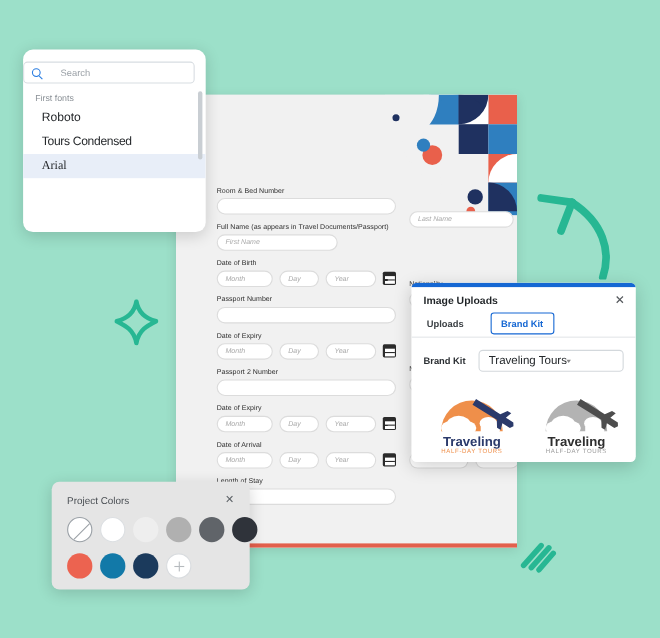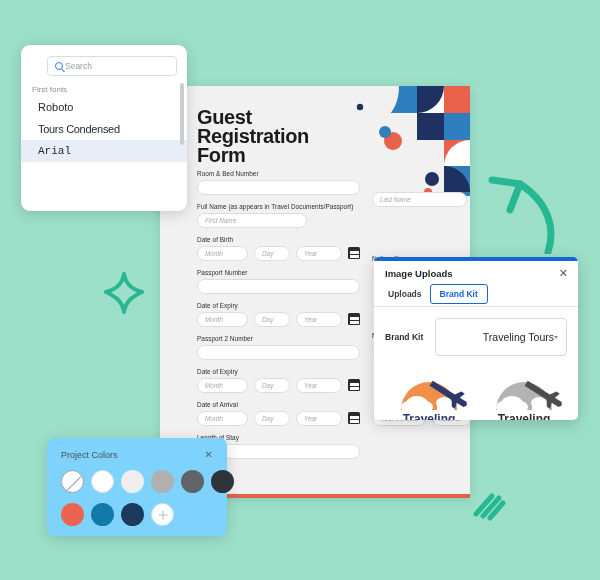--- a/index.html
+++ b/index.html
@@ -132,27 +132,27 @@
     left: 21px;
     top: 45px;
     width: 166px;
     height: 166px;
     background: #fff;
     border-radius: 9px;
     box-shadow: 0 3px 14px rgba(0,0,0,0.16);
     overflow: hidden;
   }
   .search-box {
-    margin: 11px 10px 0 26px;
+    margin: 11px 10px 0 0;
     height: 20px;
     border: 1px solid #d8dde2;
     border-radius: 4px;
     display: flex;
     align-items: center;
-    gap: 2px;
+    gap: 18px;
     padding: 0 7px;
   }
   .search-ph { font-size: 8.5px; color: #9aa0a6; }
   .mag {
     width: 8px; height: 8px;
     border: 1.3px solid #2a7de1;
     border-radius: 50%;
     position: relative;
     flex: 0 0 auto;
   }
@@ -171,21 +171,21 @@
   }
   .fp-item {
     font-size: 11px;
     color: #26292c;
     padding: 5px 28px 5px 17px;
   }
   .fp-item.sel { background: #e8eef8; }
   .fp-item.roboto { font-family: "Liberation Sans", sans-serif; }
   .fp-item.cond { font-family: "Liberation Sans Narrow", "Liberation Sans", sans-serif; letter-spacing: -0.3px; }
   .fp-item.poppins { font-family: "DejaVu Sans", sans-serif; font-size: 10.5px; }
-  .fp-item.arial { font-family: Liberation Mono, monospace; }
+  .fp-item.arial { font-family: Liberation Serif, serif; }
   .fp-scroll {
     position: absolute;
     right: 3px; top: 38px;
     width: 4px; height: 62px;
     background: #c9ced3;
     border-radius: 2px;
   }
 
   
   .upload-panel {
@@ -203,21 +203,21 @@
   .up-head {
     display: flex;
     align-items: flex-start;
     justify-content: space-between;
     padding: 7px 10px 5px 11px;
   }
   .up-title { font-size: 9.5px; font-weight: 700; color: #1f2326; }
   .up-close { font-size: 11px; color: #55595d; line-height: 1; cursor: pointer; }
   .up-tabs {
     display: flex;
-    gap: 0;
+    gap: 16px;
     padding: 0 11px;
     border-bottom: 1px solid #e3e6e9;
   }
   .up-tab {
     font-size: 8.5px;
     font-weight: 700;
     color: #3c4145;
     padding: 5px 8px 6px 3px;
   }
   .up-tab.active {
@@ -229,26 +229,26 @@
   }
   .up-row {
     display: flex;
     align-items: center;
     gap: 12px;
     padding: 11px 11px 0 11px;
   }
   .up-label { font-size: 8.5px; font-weight: 700; color: #2b2f33; }
   .up-select {
     flex: 1;
-    height: 38px;
+    height: 20px;
     border: 1px solid #d3d8dc;
     border-radius: 4px;
     display: flex;
     align-items: center;
-    justify-content: flex-end;
+    justify-content: flex-start;
     padding: 0 8px;
     font-size: 10.5px;
     color: #24282b;
   }
   .logos {
     display: flex;
     gap: 6px;
     padding: 10px 10px 0 10px;
   }
   .logo-card {
@@ -261,21 +261,21 @@
     text-align: center;
   }
 
   
   .colors-panel {
     position: absolute;
     left: 47px;
     top: 438px;
     width: 180px;
     height: 98px;
-    background: #7dd3fc;
+    background: #e5e5e5;
     border-radius: 7px;
     box-shadow: 0 3px 14px rgba(0,0,0,0.16);
     padding: 12px 14px;
   }
   .cp-head {
     display: flex;
     align-items: flex-start;
     justify-content: space-between;
   }
   .cp-title { font-size: 9px; color: #4a4f54; }
@@ -342,21 +342,20 @@
           <path d="M0 0 L42 0 C42 22 30 26 24 38 C16 54 40 62 44 78 C48 94 30 104 30 110 L0 110 Z" fill="#f1f1f1"></path>
           <path d="M42 0 C42 22 30 26 24 38 C16 54 40 62 44 78 C48 94 30 104 30 110" stroke="#f1f1f1" stroke-width="14" fill="none"></path>
           <circle cx="10" cy="21" r="3.2" fill="#1f3160"></circle>
           <circle cx="43" cy="55" r="9" fill="#e9604b"></circle>
           <circle cx="35" cy="46" r="6" fill="#2f7fbf"></circle>
           <circle cx="82" cy="93" r="7" fill="#1f3160"></circle>
           <circle cx="78" cy="106" r="4" fill="#e9604b"></circle>
         </svg>
       </div>
 
-      <div class="doc-title">Guest Registration Form</div>
 
       <div class="col-left">
 
         <div class="group">
           <div class="fld-label">Room &amp; Bed Number</div>
           <div class="input-pill w-full"></div>
         </div>
 
         <div class="group">
           <div class="fld-label">Full Name (as appears in Travel Documents/Passport)</div>

